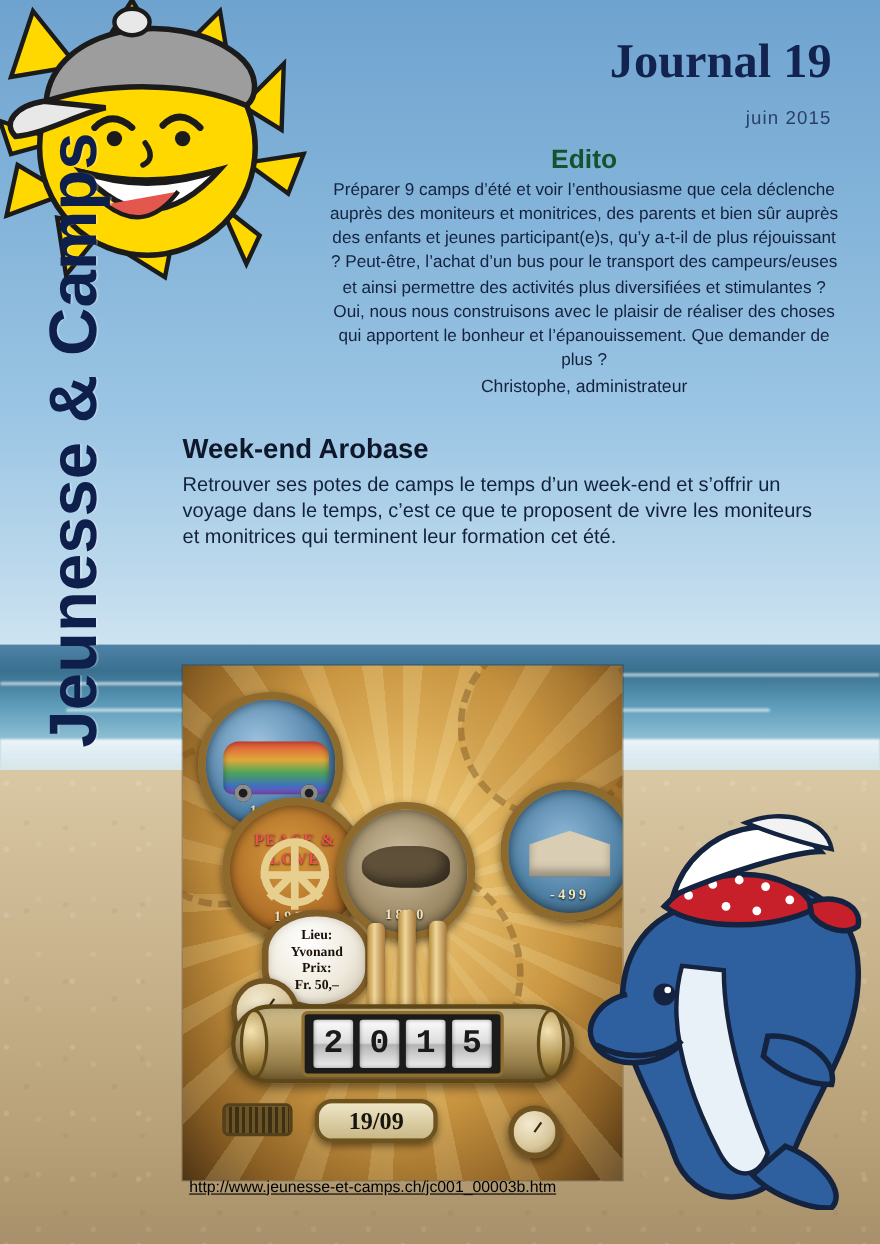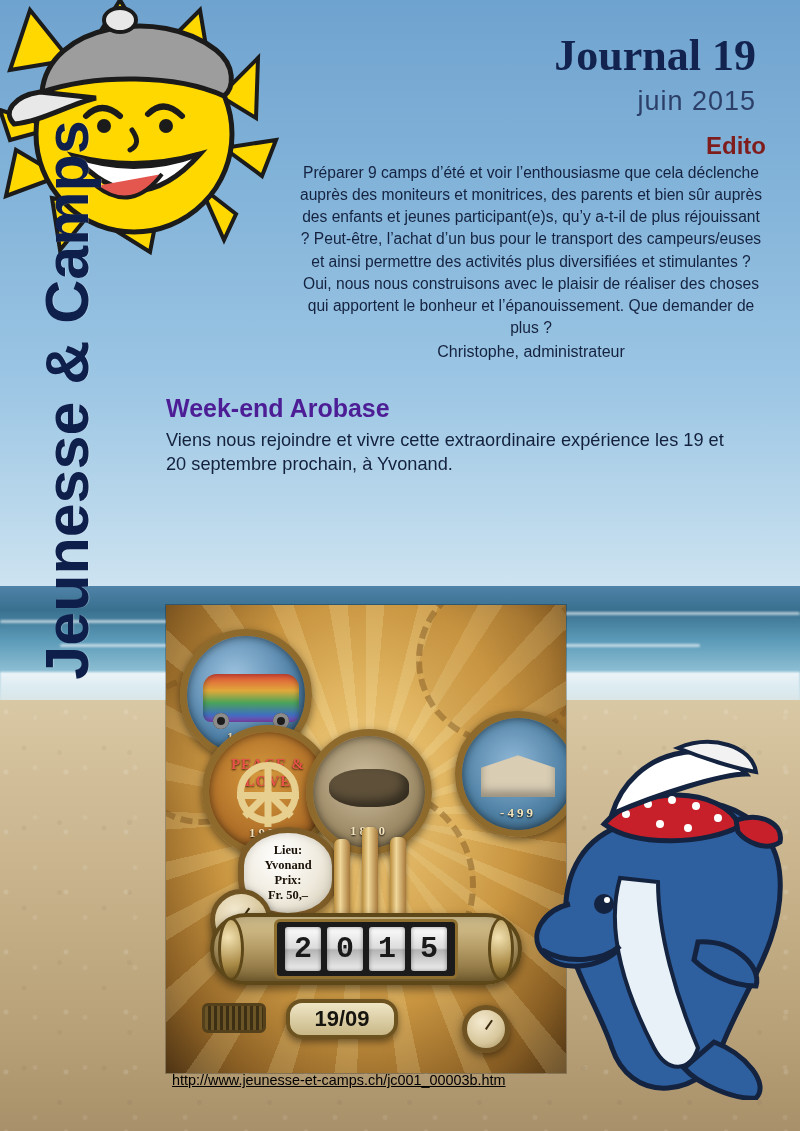--- a/index.html
+++ b/index.html
@@ -57,39 +57,39 @@
     text-shadow:0 1px 0 rgba(255,255,255,.25);
   }
 
   
   .masthead { position:absolute; right:44px; top:34px; text-align:right; }
   .journal-title {
     font-family:"Liberation Serif", serif;
     font-size:44px; font-weight:bold; color:#13234f; line-height:1;
   }
   .journal-date {
-    font-size:27px; color:#2b3f69; margin-top:8px; letter-spacing:1px;
+    font-size:17px; color:#2b3f69; margin-top:20px; letter-spacing:1px;
   }
 
   
   .edito { position:absolute; left:296px; top:132px; width:470px; }
   .edito h2 {
-    margin:0 0 2px 0; font-size:24px; font-weight:bold; color:#7f1d1d;
-    text-align:right; font-family:"Liberation Sans", sans-serif;
+    margin:0 0 2px 0; font-size:24px; font-weight:bold; color:#14532d;
+    text-align:center; font-family:"Liberation Sans", sans-serif;
   }
   .edito p {
     margin:0; font-size:15.6px; line-height:1.42; color:#14223f;
     text-align:center; text-indent:0;
   }
   .edito .signature { display:block; text-align:center; font-size:16px; margin-top:2px; }
 
   
   .arobase { position:absolute; left:166px; top:394px; width:578px; }
   .arobase h2 {
-    margin:0 0 6px 0; font-size:25px; font-weight:bold; color:#4c1d95;
+    margin:0 0 6px 0; font-size:25px; font-weight:bold; color:#0f172a;
   }
   .arobase p {
     margin:0 0 2px 0; font-size:18.2px; line-height:1.31; color:#13213d;
   }
 
   
   .poster {
     position:absolute; left:166px; top:605px; width:400px; height:468px;
     overflow:hidden;
     background:
@@ -243,21 +243,21 @@
     border:3px solid #5e4718;
   }
   .cap-l { left:4px; } .cap-r { right:4px; }
 
   
   .dateplate {
     position:absolute; left:120px; bottom:34px; width:112px; height:40px;
     background:linear-gradient(180deg,#efe6c6,#c9b887);
     border:4px solid #6d5320; border-radius:16px;
     display:flex; align-items:center; justify-content:center;
-    font-family:Liberation Sans, sans-serif; font-weight:bold; font-size:22px; color:#16140e;
+    font-family:Liberation Serif, serif; font-weight:bold; font-size:22px; color:#16140e;
     box-shadow:0 3px 7px rgba(0,0,0,.45);
   }
   .speaker {
     position:absolute; left:36px; bottom:40px; width:64px; height:30px;
     background:repeating-linear-gradient(90deg,#6b5526 0 3px,#3c2f13 3px 6px);
     border:3px solid #54401a; border-radius:6px;
   }
 
   
   .poster-url {
@@ -333,21 +333,21 @@
 </div>
 
 <section class="edito">
   <h2>Edito</h2>
   <p>Préparer 9 camps d’été et voir l’enthousiasme que cela déclenche auprès des moniteurs et monitrices, des parents et bien sûr auprès des enfants et jeunes participant(e)s, qu’y a-t-il de plus réjouissant ? Peut-être, l’achat d’un bus pour le transport des campeurs/euses et ainsi permettre des activités plus diversifiées et stimulantes ? Oui, nous nous construisons avec le plaisir de réaliser des choses qui apportent le bonheur et l’épanouissement. Que demander de plus ?</p>
   <p class="signature">Christophe, administrateur</p>
 </section>
 
 <section class="arobase">
   <h2>Week-end Arobase</h2>
-  <p>Viens nous rejoindre et vivre cette extraordinaire expérience les 19 et 20 septembre prochain, à Yvonand.</p>
+  <p>Retrouver ses potes de camps le temps d’un week-end et s’offrir un voyage dans le temps, c’est ce que te proposent de vivre les moniteurs et monitrices qui terminent leur formation cet été.</p>
 </section>
 
 <figure class="poster" style="margin:0;">
   <div class="rays"></div>
   <div class="gear" style="left:-40px; top:70px; width:150px; height:150px;"></div>
   <div class="gear" style="left:250px; top:-30px; width:170px; height:170px;"></div>
   <div class="gear" style="left:110px; top:180px; width:200px; height:200px;"></div>
 
   <div class="medal m-bus">
     <div class="bus"></div>

